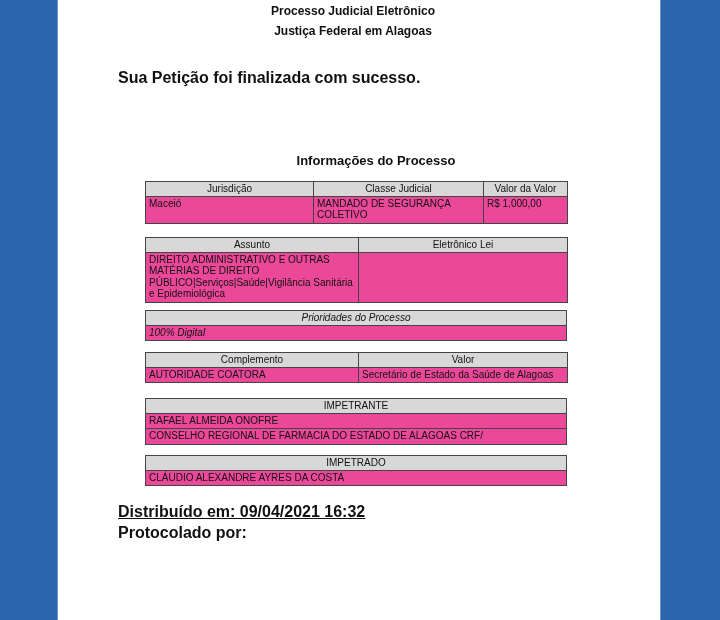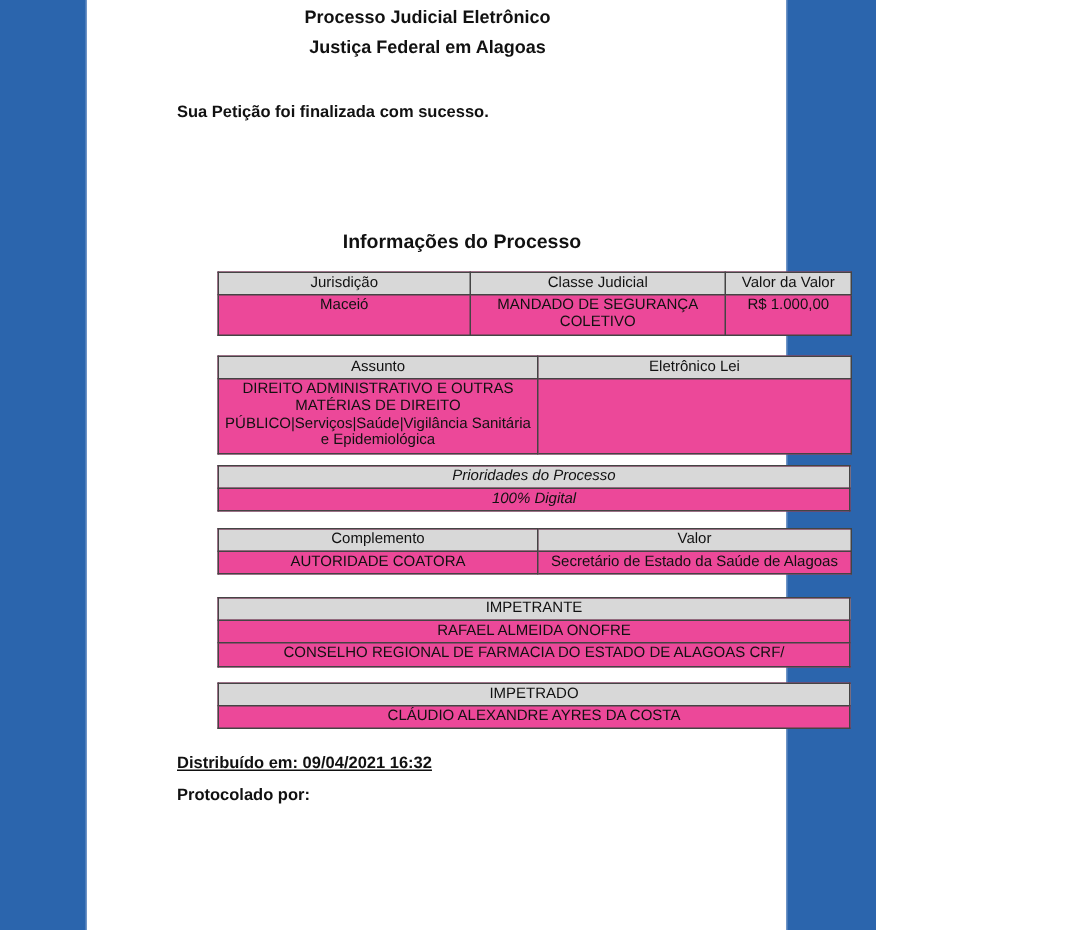--- a/index.html
+++ b/index.html
@@ -5,21 +5,21 @@
   * { margin:0; padding:0; box-sizing:border-box; }
   html,body { background:#ffffff; }
   body {
     width:720px; height:620px;
     font-family:"Liberation Sans", sans-serif;
     color:#111111;
     overflow:hidden;
   }
   .page {
     position:relative;
-    width:584px; height:620px;
+    width:720px; height:620px;
     background:#ffffff;
     overflow:hidden;
   }
   .side-panel {
     position:absolute; top:0; height:620px;
     background:var(--sidebar-blue, #2b65ad);
   }
   .side-panel.left  { left:0; width:58px; border-right:1px solid #6f94c6; }
   .side-panel.right { right:0; width:60px; border-left:1px solid #6f94c6; }
 
@@ -27,21 +27,21 @@
     position:absolute; left:0; right:0;
     text-align:center;
     font-size:12px; font-weight:bold;
     transform:translateX(-7px);
   }
   .doc-title.line1 { top:4px; }
   .doc-title.line2 { top:24px; }
 
   .bold-line {
     position:absolute; left:118px;
-    font-size:11px; font-weight:bold;
+    font-size:16px; font-weight:bold;
   }
   .success-line  { top:69px; }
   .procnum-line  { top:104px; }
   .footer-line1  { top:503px;text-decoration:underline; }
   .footer-line2  { top:524px; }
 
   .section-title {
     position:absolute; left:0; right:0; top:153px;
     text-align:center;
     font-size:13px; font-weight:bold;
@@ -63,21 +63,21 @@
   }
   table.info th {
     background:var(--table-header-bg, #d8d8d8);
     font-weight:normal;
     text-align:center;
     padding:1px 2px;
   }
   table.info td {
     padding:1px 3px 2px 3px;
     vertical-align:top;
-    text-align:center;
+    text-align:left;
   }
   td.ta-r { text-align:right; }
 
   .t-process    { top:181px; }
   .t-subject    { top:237px; }
   .t-priorities { top:310px;font-style:italic; }
   .t-complement { top:352px; }
   .t-impetrante { top:398px; }
   .t-impetrado  { top:455px; }
 </style>

